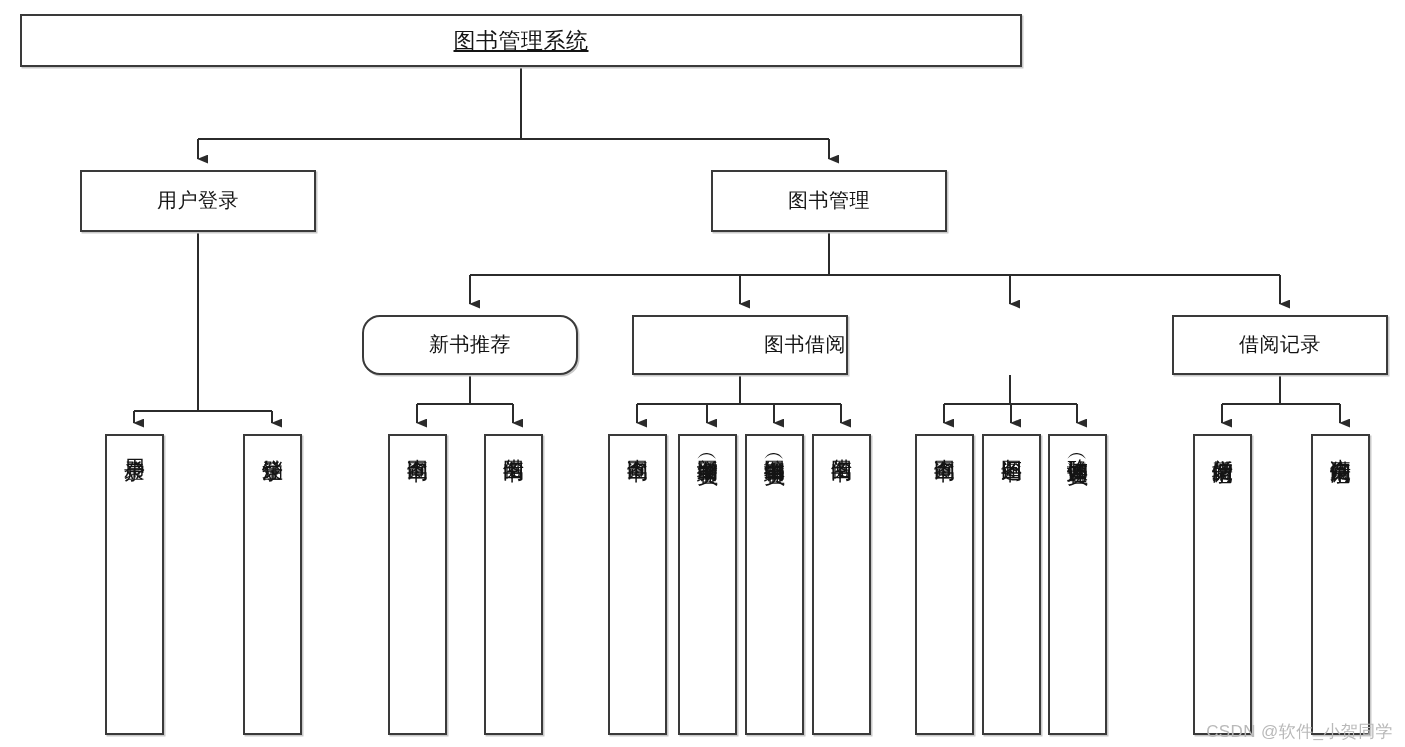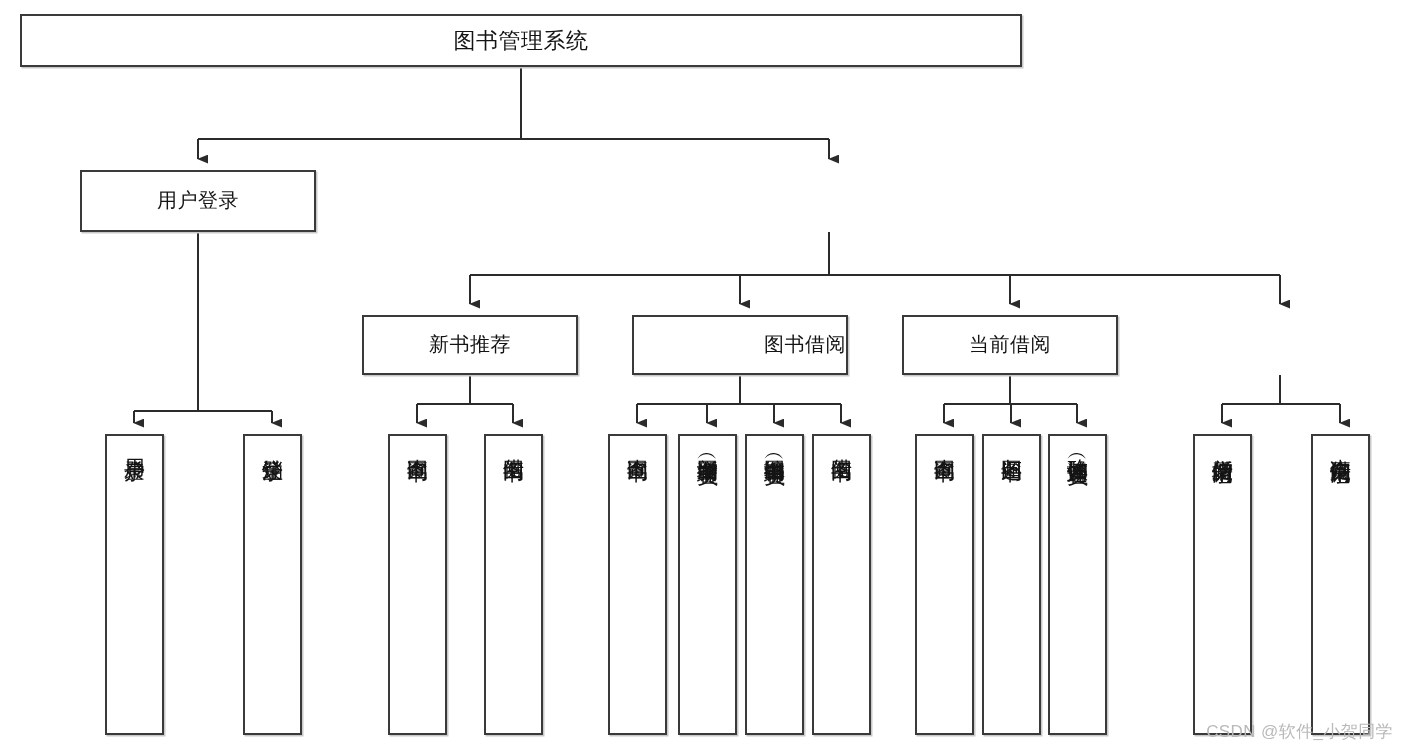--- a/index.html
+++ b/index.html
@@ -48,20 +48,21 @@
   }
   
   .node.level-root {
     left: 20px;
     top: 14px;
     width: 1002px;
     height: 53px;
   }
   .node.level-root .node-label {
     font-size: 22px;
+    text-decoration: underline;
   }
   
   .node.level-1 {
     top: 170px;
     width: 236px;
     height: 62px;
   }
   .node.level-1 .node-label {
     font-size: 20px;
   }
@@ -162,29 +163,32 @@
     </g>
   </svg>
 
   <div class="node level-root">
     <span class="node-label">图书管理系统</span>
   </div>
 
   <div class="node level-1" style="left:80px;">
     <span class="node-label">用户登录</span>
   </div>
-
-  <div class="node level-2" style="left:362px;">
+  <div class="node level-1" style="left:711px;">
+    <span class="node-label">图书管理</span>
+  </div>
+
+  <div class="node level-2" style="left:362px;border-radius:18px;">
     <span class="node-label">新书推荐</span>
   </div>
   <div class="node level-2" style="left:632px;justify-content:flex-end;">
     <span class="node-label">图书借阅</span>
   </div>
-  <div class="node level-2" style="left:902px;">
-    <span class="node-label">当前借阅</span>
+  <div class="node level-2" style="left:1172px;">
+    <span class="node-label">借阅记录</span>
   </div>
 
   <div class="node level-3" style="left:105px;">
     <span class="node-label">用户登录</span>
   </div>
   <div class="node level-3" style="left:243px;">
     <span class="node-label">注销登录</span>
   </div>
 
   <div class="node level-3" style="left:388px;">

